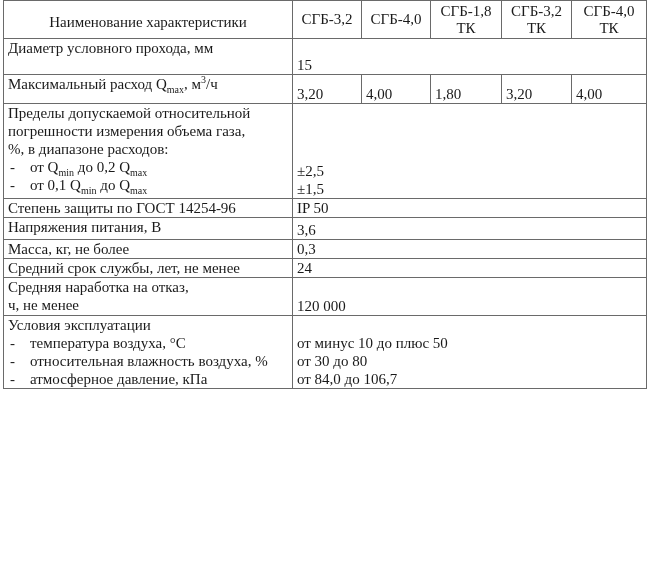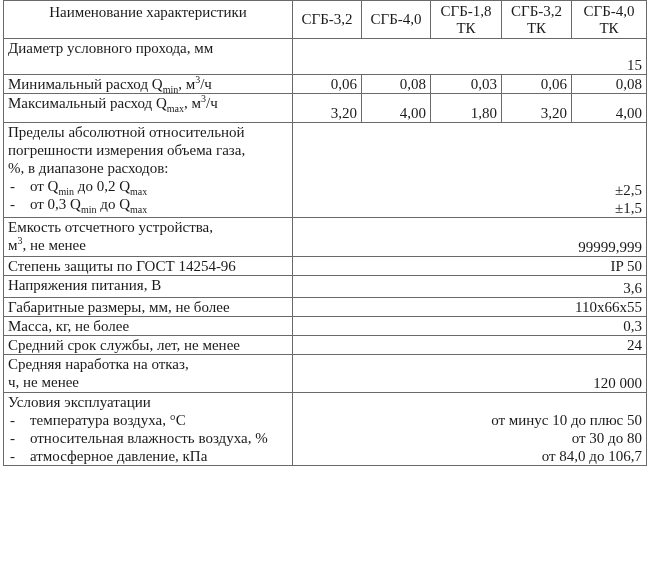--- a/index.html
+++ b/index.html
@@ -1,22 +1,22 @@
 <!DOCTYPE html>
 <html><head>
   <meta charset="utf-8">
   <style>
     html, body { margin:0; padding:0; background:#ffffff; }
     body { width:650px; height:588px; overflow:hidden; position:relative;
            font-family:"Liberation Serif", "DejaVu Serif", serif; color:#1a1a1a; font-size:15px; }
     .tbl { position:absolute; left:3px; top:0; border-collapse:collapse; table-layout:fixed; }
     .tbl td { border:1px solid #6a6a6a; padding:0 4px; line-height:18px; vertical-align:top; }
-    .tbl td.c { text-align:right; vertical-align:bottom; }
+    .tbl td.c { text-align:left; vertical-align:bottom; }
     .tbl td.h { text-align:center; vertical-align:middle; line-height:17px; }
-    .tbl td.hn { text-align:center; vertical-align:top; padding-top:2px; }
+    .tbl td.hn { text-align:center; vertical-align:top; padding-top:12px; }
     .tbl td.l { text-align:left; }
     .line { display:block; white-space:nowrap; }
     .dash { display:inline-block; width:20px; padding-left:2px; }
     sub, sup { font-size:10px; line-height:0; }
     .mid { vertical-align:middle !important; }
   </style>
 </head>
 <body>
 
 <table class="tbl">
@@ -50,77 +50,58 @@
           <span class="line">СГБ-4,0</span>
           <span class="line">ТК</span>
         </td>
   </tr>
 
   <tr style="height:36px">
     <td class="l">Диаметр условного прохода, мм</td>
     <td class="c" colspan="5">15</td>
   </tr>
 
-  <tr style="height:19px">
-    <td class="l"><span>Минимальный расход Q</span><sub>min</sub><span>, м</span><sup>3</sup><span>/ч</span></td>
-    <td class="c">0,06</td>
-    <td class="c">0,08</td>
-    <td class="c">0,03</td>
-    <td class="c">0,06</td>
-    <td class="c">0,08</td>
-  </tr>
 
   <tr style="height:29px">
     <td class="l"><span>Максимальный расход Q</span><sub>max</sub><span>, м</span><sup>3</sup><span>/ч</span></td>
     <td class="c">3,20</td>
     <td class="c">4,00</td>
     <td class="c">1,80</td>
     <td class="c">3,20</td>
     <td class="c">4,00</td>
   </tr>
 
   <tr style="height:95px">
     <td class="l">
-      <span class="line">Пределы абсолютной относительной</span>
+      <span class="line">Пределы допускаемой относительной</span>
       <span class="line">погрешности измерения объема газа,</span>
       <span class="line">%, в диапазоне расходов:</span>
       <span class="line"><span class="dash">-</span><span>от Q</span><sub>min</sub><span> до 0,2 Q</span><sub>max</sub></span>
-      <span class="line"><span class="dash">-</span><span>от 0,3 Q</span><sub>min</sub><span> до Q</span><sub>max</sub></span>
+      <span class="line"><span class="dash">-</span><span>от 0,1 Q</span><sub>min</sub><span> до Q</span><sub>max</sub></span>
     </td>
     <td class="c" colspan="5">
       <span class="line">±2,5</span>
       <span class="line">±1,5</span>
     </td>
   </tr>
 
 
 
-  <tr style="height:39px">
-    <td class="l">
-      <span class="line">Емкость отсчетного устройства,</span>
-      <span class="line"><span>м</span><sup>3</sup><span>, не менее</span></span>
-    </td>
-    <td class="c" colspan="5">99999,999</td>
-  </tr>
 
 
   <tr style="height:19px">
     <td class="l">Степень защиты по ГОСТ 14254-96</td>
     <td class="c" colspan="5">IP 50</td>
   </tr>
 
   <tr style="height:22px">
     <td class="l">Напряжения питания, В</td>
     <td class="c" colspan="5">3,6</td>
   </tr>
 
-  <tr style="height:19px">
-    <td class="l">Габаритные размеры, мм, не более</td>
-    <td class="c" colspan="5">110x66x55</td>
-  </tr>
 
   <tr style="height:14px">
     <td class="l">Масса, кг, не более</td>
     <td class="c" colspan="5">0,3</td>
   </tr>
 
   <tr style="height:19px">
     <td class="l">Средний срок службы, лет, не менее</td>
     <td class="c" colspan="5">24</td>
   </tr>

